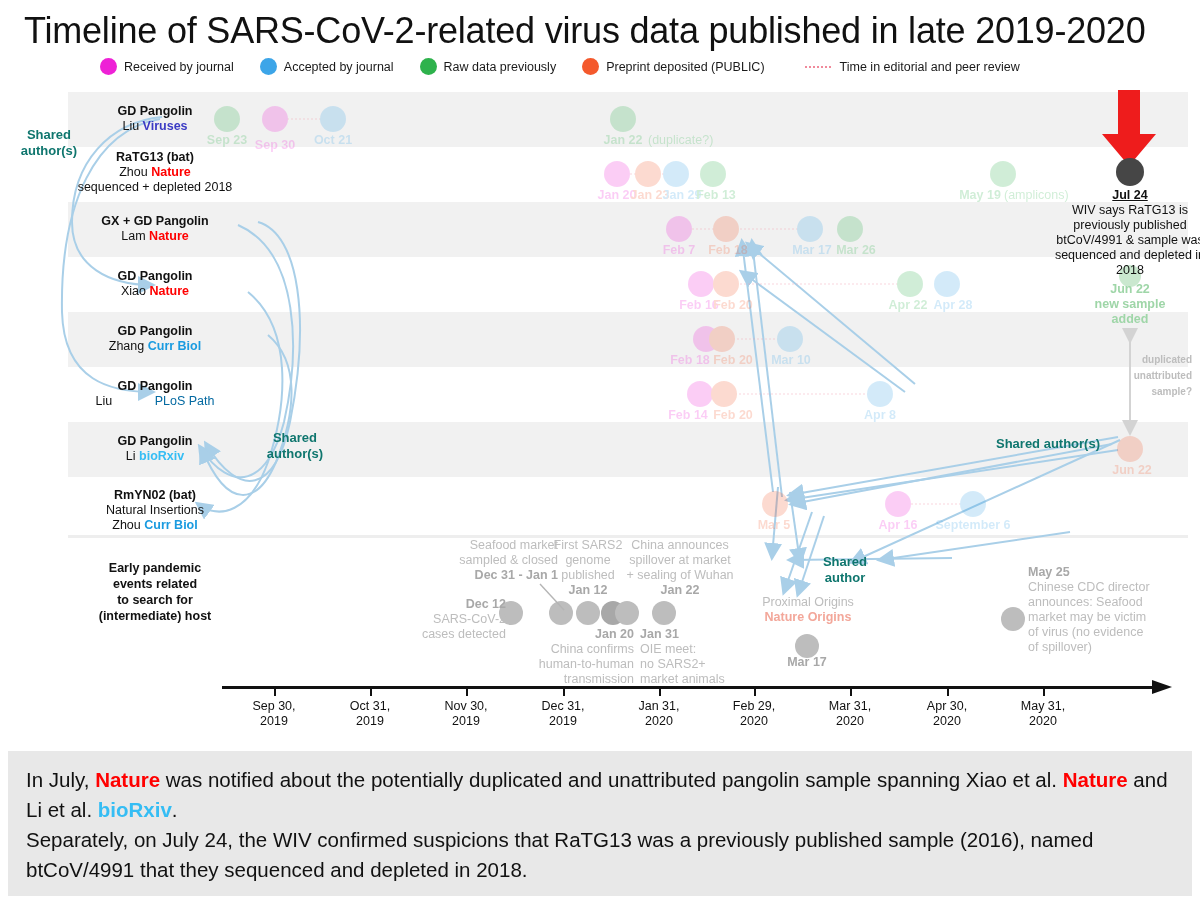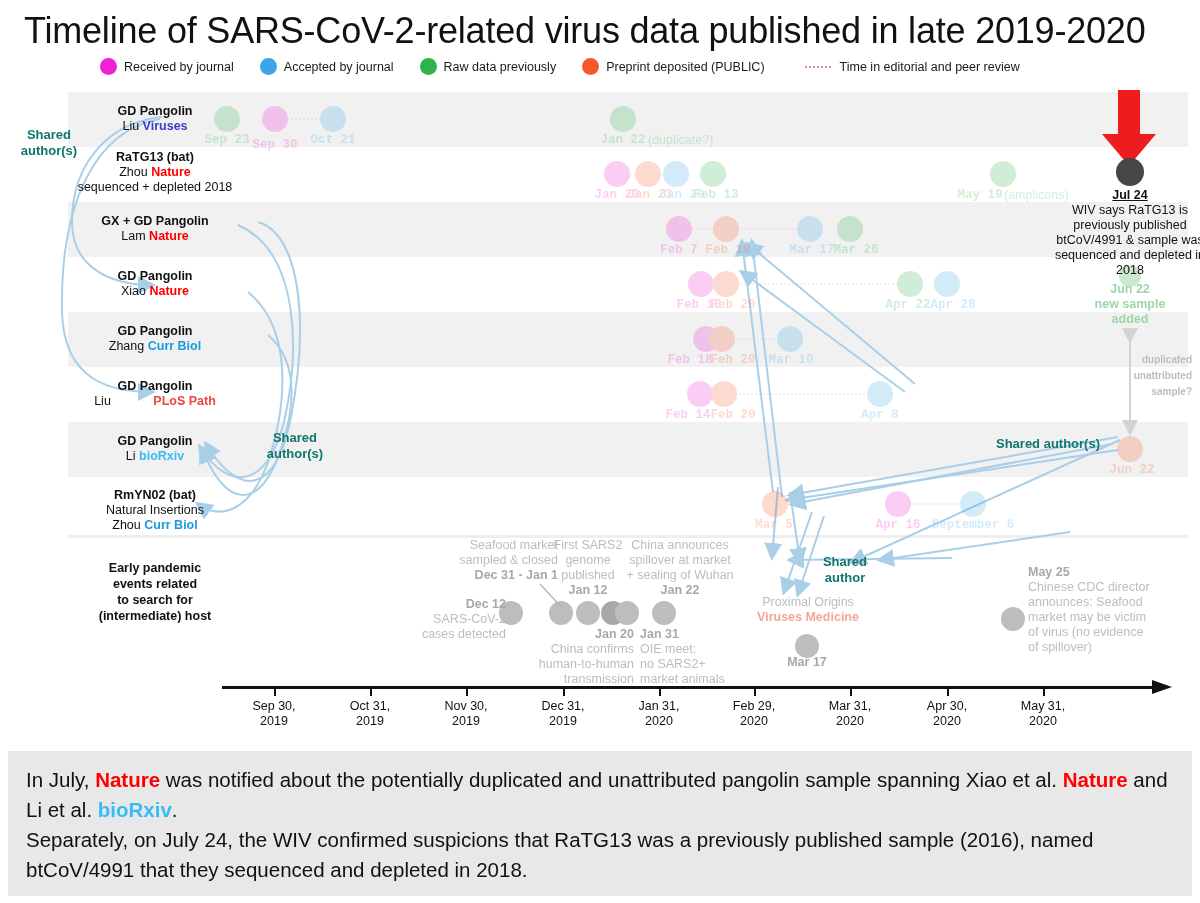--- a/index.html
+++ b/index.html
@@ -55,35 +55,34 @@
     line-height:15px;
     color:#111;
     width:210px;
     left:50px;
   }
   .rowlabel .ttl { font-weight:bold; display:block; }
   .rowlabel .sub { display:block; }
   .j-nature  { color:#ff0000; font-weight:bold; }
   .j-viruses { color:#3b3bc4; font-weight:bold; }
   .j-currbiol{ color:#1a9be0; font-weight:bold; }
-  .j-plos    { color:#ef4444; font-weight:bold;margin-left:39px; }
+  .j-plos    { color:#0369a1; font-weight:normal;margin-left:39px; }
   .j-biorxiv { color:#35bdf4; font-weight:bold; }
 
   
   .dot {
     position:absolute; border-radius:50%;
     width:26px; height:26px;
     transform:translate(-50%,-50%);
   }
   .dlabel {
     position:absolute;
     transform:translate(-50%,0);
     font-size:12.5px; font-weight:bold;
     white-space:nowrap;
-    font-family:Liberation Mono, monospace;
   }
   .dnote {
     position:absolute;
     font-size:12.5px; font-weight:normal;
     white-space:nowrap;
   }
   .revline {
     position:absolute; height:0;
     border-top:2px dotted #f2a5b5;
     transform:translateY(-50%);
@@ -453,21 +452,21 @@
   <div class="ev-txt" style="left:620px;top:446px;width:120px;text-align:center">
     China announces<br>spillover at market<br>+ sealing of Wuhan<br><b>Jan 22</b>
   </div>
 
   <div class="ev-dot" style="left:664px;top:521px"></div>
   <div class="ev-txt" style="left:640px;top:535px;width:100px;text-align:left">
     <b>Jan 31</b><br>OIE meet:<br>no SARS2+<br>market animals
   </div>
 
   <div class="ev-txt" style="left:752px;top:503px;width:112px;text-align:center">
-    Proximal Origins<br><span style="color:#f3a79a;font-weight:bold">Viruses Medicine</span>
+    Proximal Origins<br><span style="color:#f3a79a;font-weight:bold">Nature Origins</span>
   </div>
   <div class="ev-dot" style="left:807px;top:554px"></div>
   <div class="ev-txt" style="left:768px;top:563px;width:78px;text-align:center"><b>Mar 17</b></div>
 
   <div class="ev-dot" style="left:1013px;top:527px"></div>
   <div class="ev-txt" style="left:1028px;top:473px;width:150px;text-align:left">
     <b>May 25</b><br>Chinese CDC director<br>announces: Seafood<br>market may be victim<br>of virus (no evidence<br>of spillover)
   </div>
 
   <div id="axis" style="top:594px"></div>

